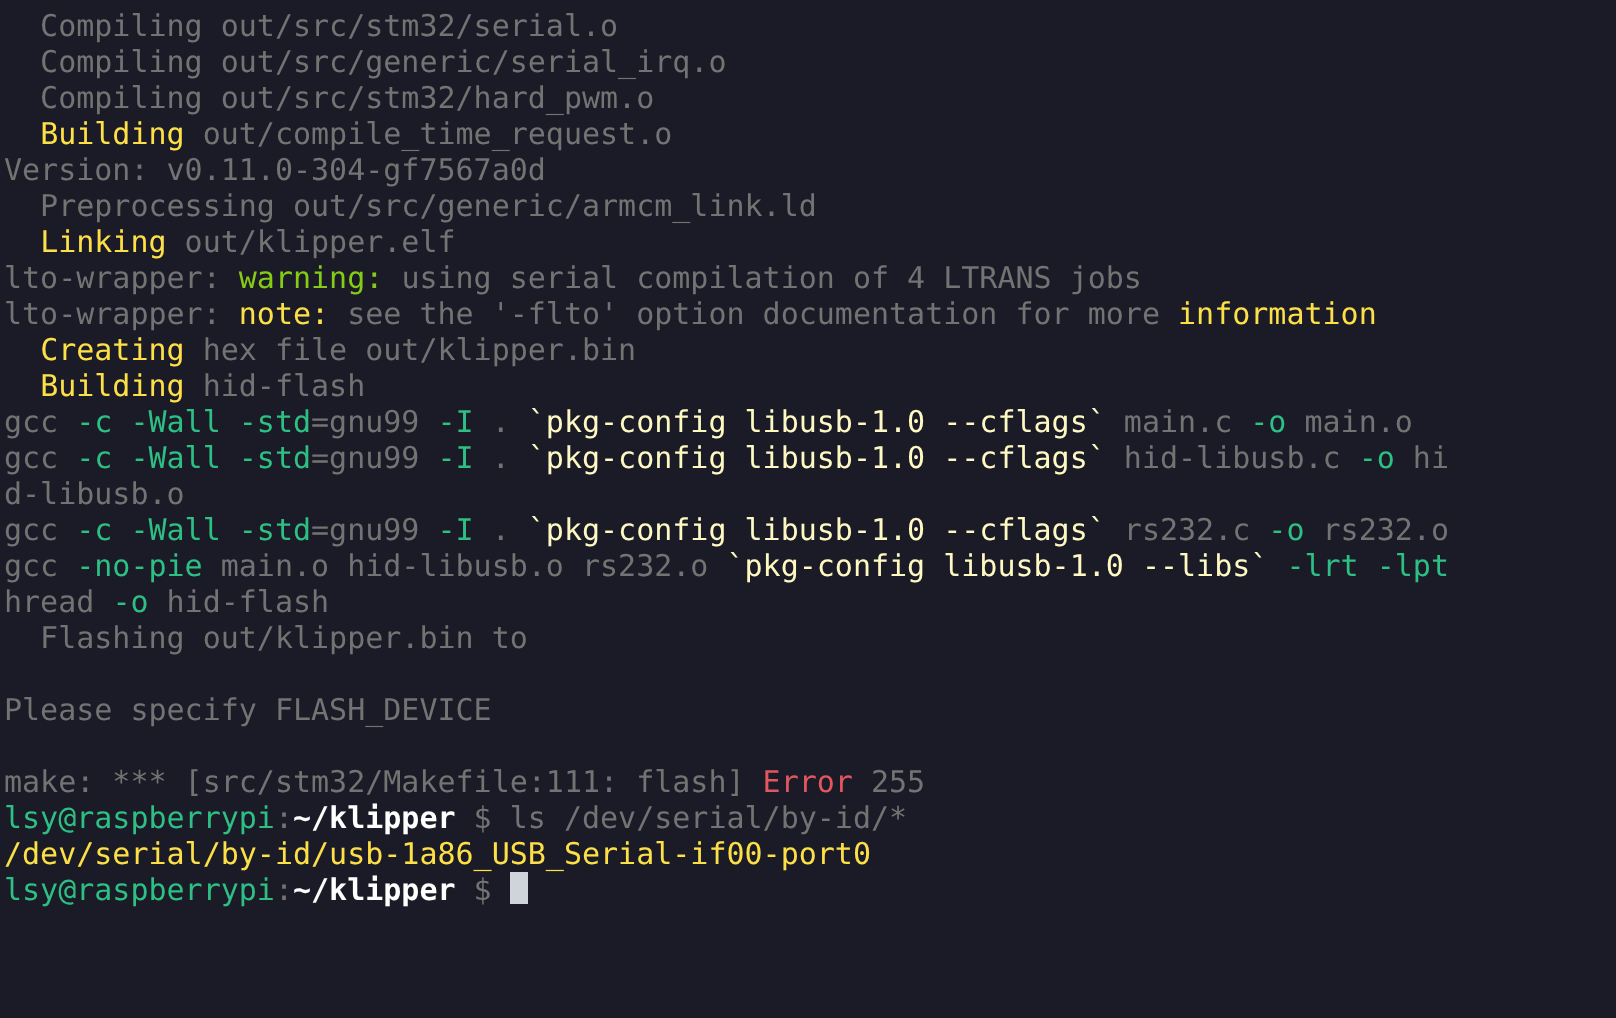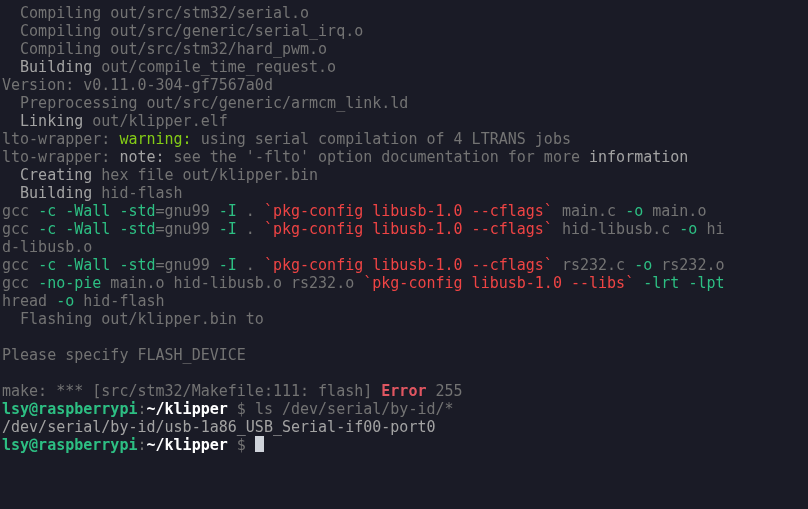--- a/index.html
+++ b/index.html
@@ -14,26 +14,26 @@
     color: #cfd3da;
     overflow: hidden;
   }
   .term {
     padding: 4px 2px;
     white-space: pre;
     letter-spacing: 0;
   }
   .line { display: block; }
   .fg-default { color: #737373; }
-  .fg-cyan    { color: #a3a3a3; }
+  .fg-cyan    { color: #fde047; }
   .fg-magenta { color: #84cc16; }
-  .fg-red     { color: #ef4444; }
-  .fg-redb    { color: #e05661; font-weight: bold; }
+  .fg-red     { color: #fef9c3; }
+  .fg-redb    { color: #e05661; font-weight: normal; }
   .fg-green   { color: #2dbf83; }
-  .fg-greenb  { color: #2dbf83; font-weight: bold; }
+  .fg-greenb  { color: #2dbf83; font-weight: normal; }
   .fg-blueb   { color: #ffffff; font-weight: bold; }
   .cursor {
     display: inline-block;
     width: 9px;
     height: 16px;
     background: #cfd3da;
     vertical-align: -2px;
   }
 </style>
 </head>

